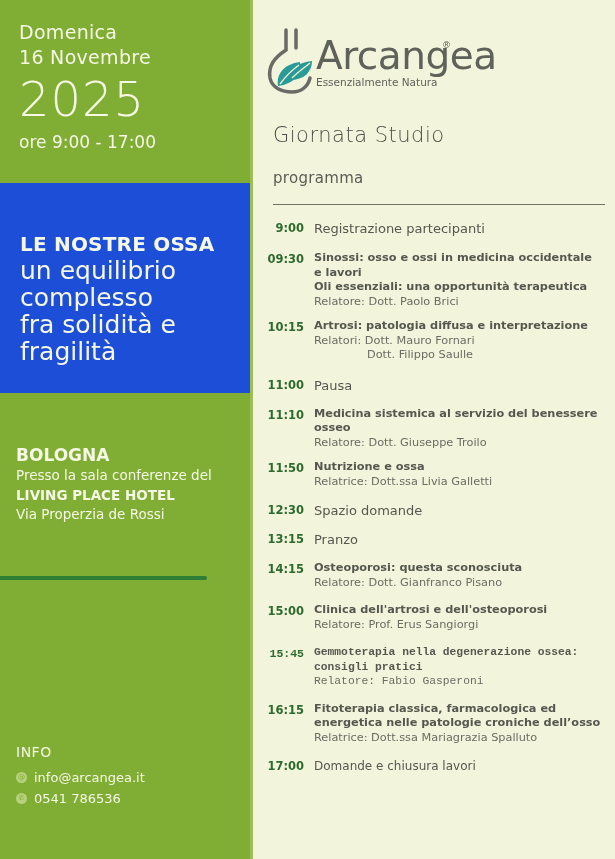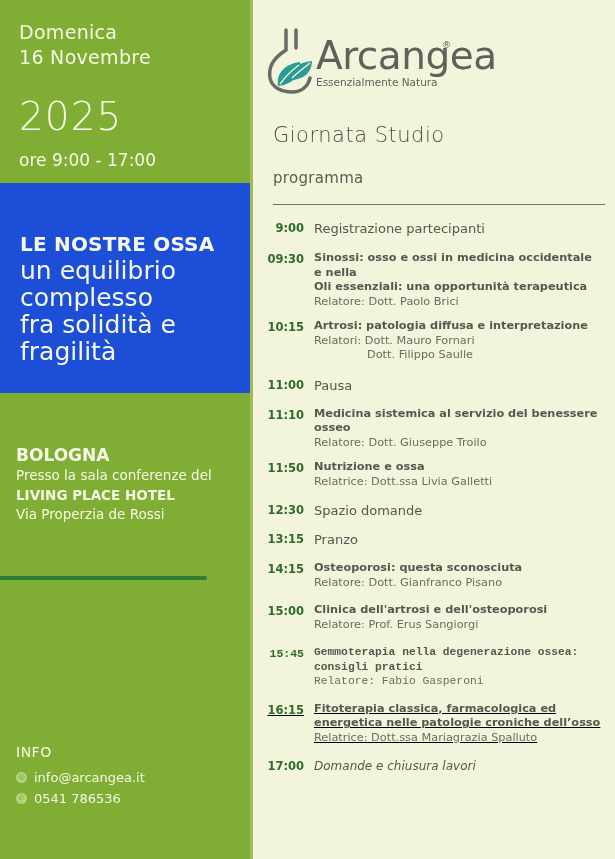--- a/index.html
+++ b/index.html
@@ -6,21 +6,21 @@
   html, body { width:615px; height:859px; overflow:hidden; }
   body { position:relative; background:#f3f4dc; font-family:"DejaVu Sans", sans-serif; }
 
   .left { position:absolute; left:0; top:0; width:301px; height:859px; background:#80ad33; }
   .left-edge { position:absolute; left:250px; top:0; width:3px; height:859px; background:#9dbd5a; }
   .right { position:absolute; left:253px; top:0; width:362px; height:859px; background:#f3f4dc; }
 
   .date-block { position:absolute; left:19px; top:20px; color:#f6f8e6; }
   .date-day { font-size:19px; line-height:25px; letter-spacing:0.3px; }
   .date-month { font-size:19px; line-height:25px; letter-spacing:0.3px; }
-  .date-year { font-family:"DejaVu Sans", sans-serif; font-weight:200; font-size:39px; line-height:54px; letter-spacing:1px; margin-top:20px; -webkit-text-stroke:0; font-stretch:condensed; }
+  .date-year { font-family:"DejaVu Sans", sans-serif; font-weight:200; font-size:48px; line-height:54px; letter-spacing:1px; margin-top:2px; -webkit-text-stroke:0; font-stretch:condensed; }
   .date-hours { font-size:17px; line-height:24px; margin-top:4px; }
 
   .title-block { position:absolute; left:0; top:183px; width:250px; height:210px; background:#1d4ed8; color:#f6f8e6; padding:48px 0 0 20px; }
   .title-main { font-weight:bold; font-size:20px; line-height:26px; letter-spacing:0.2px; }
   .title-sub { font-size:25px; line-height:27px; }
 
   .venue { position:absolute; left:16px; top:444px; color:#f6f8e6; }
   .venue-city { font-weight:bold; font-size:17px; line-height:22px; }
   .venue-line { font-size:13.5px; line-height:19.5px; }
   .venue-hotel { font-weight:bold; font-size:13.5px; line-height:19.5px; }
@@ -117,21 +117,21 @@
     <div class="time">9:00</div>
     <div class="body">
         <div class="plain">Registrazione partecipanti</div>
       </div>
   </div>
 
   <div class="item">
     <div class="time">09:30</div>
     <div class="body">
       <div class="talk">Sinossi: osso e ossi in medicina occidentale</div>
-      <div class="talk">e nella</div>
+      <div class="talk">e lavori</div>
       <div class="talk">Oli essenziali: una opportunità terapeutica</div>
       <div class="speaker">Relatore: Dott. Paolo Brici</div>
     </div>
   </div>
 
   <div class="item" style="margin-bottom:14px;">
     <div class="time">10:15</div>
     <div class="body">
       <div class="talk">Artrosi: patologia diffusa e interpretazione</div>
       <div class="speaker">Relatori: Dott. Mauro Fornari</div>
@@ -195,28 +195,28 @@
 
   <div class="item" style="margin-bottom:13px;font-family:Liberation Mono, monospace;">
     <div class="time">15:45</div>
     <div class="body">
       <div class="talk">Gemmoterapia nella degenerazione ossea:</div>
       <div class="talk">consigli pratici</div>
       <div class="speaker">Relatore: Fabio Gasperoni</div>
     </div>
   </div>
 
-  <div class="item" style="margin-bottom:13px;text-decoration:underline;">
+  <div class="item" style="margin-bottom:13px;">
     <div class="time">16:15</div>
     <div class="body">
       <div class="talk">Fitoterapia classica, farmacologica ed</div>
       <div class="talk">energetica nelle patologie croniche dell’osso</div>
       <div class="speaker">Relatrice: Dott.ssa Mariagrazia Spalluto</div>
     </div>
   </div>
 
   <div class="item">
     <div class="time">17:00</div>
     <div class="body">
-        <div class="plain" style="font-size:12px;font-style:italic;">Domande e chiusura lavori</div>
+        <div class="plain" style="font-size:12px;">Domande e chiusura lavori</div>
       </div>
   </div>
 </div>
 
 </body></html>

